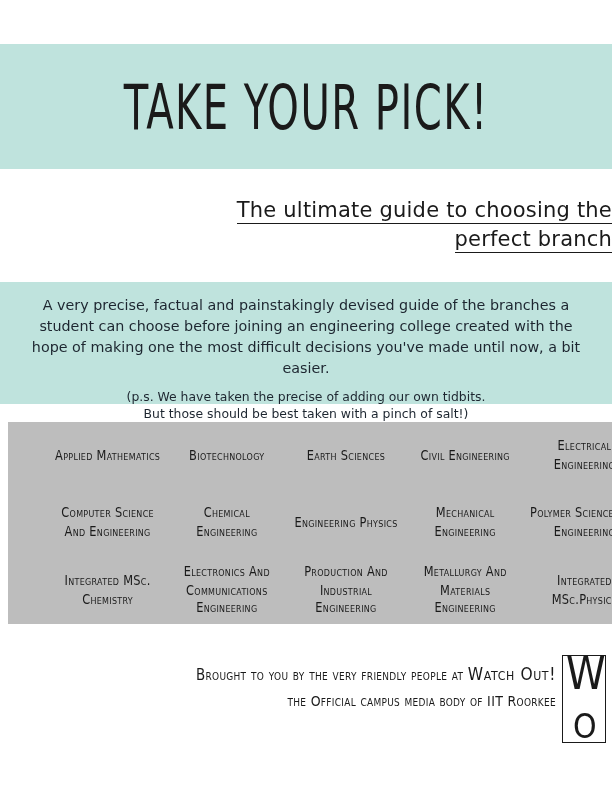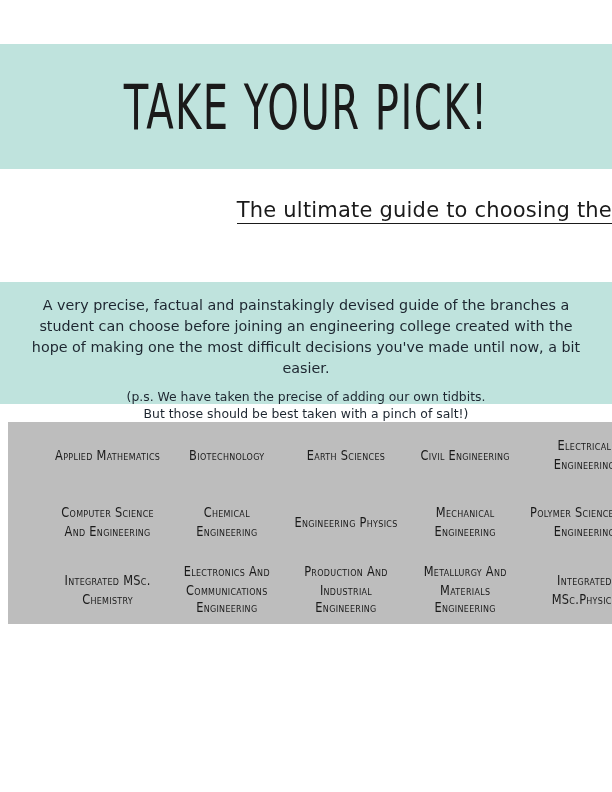--- a/index.html
+++ b/index.html
@@ -198,20 +198,21 @@
 
 <div class="page">
 
   <div class="title-band">
     <div class="title-text">Take Your Pick!</div>
   </div>
 
   <div class="subtitle-wrap">
     <div class="subtitle">
       <span class="u-line">The ultimate guide to choosing the </span><br>
+      <span class="u-line">perfect branch</span>
     </div>
   </div>
 
   <div class="desc-band">
     <div class="desc-main">A very precise, factual and painstakingly devised guide of the branches a student can choose before joining an engineering college created with the hope of making one the most difficult decisions you've made until now, a bit easier.</div>
     <div class="desc-note">
       <span>(p.s. We have taken the precise of adding our own tidbits.</span><br>
       <span>But those should be best taken with a pinch of salt!)</span>
     </div>
   </div>
@@ -227,14 +228,26 @@
     <div class="branch-cell">Engineering Physics</div>
     <div class="branch-cell">Mechanical Engineering</div>
     <div class="branch-cell">Polymer Science And Engineering</div>
     <div class="branch-cell">Integrated MSc. Chemistry</div>
     <div class="branch-cell">Electronics And Communications Engineering</div>
     <div class="branch-cell">Production And Industrial Engineering</div>
     <div class="branch-cell">Metallurgy and Materials Engineering</div>
     <div class="branch-cell">Integrated MSc.Physics</div>
   </div>
 
+  <div class="footer">
+    <div class="footer-lines">
+      <div class="footer-line1">
+        <span>Brought to you by the very friendly people at </span><span class="watch-out">Watch Out!</span>
+      </div>
+      <div class="footer-line2">the Official campus media body of IIT Roorkee</div>
+    </div>
+    <div class="logo-box">
+      <span class="logo-w">W</span>
+      <span class="logo-o">O</span>
+    </div>
+  </div>
 
 </div>
 
 </body></html>

